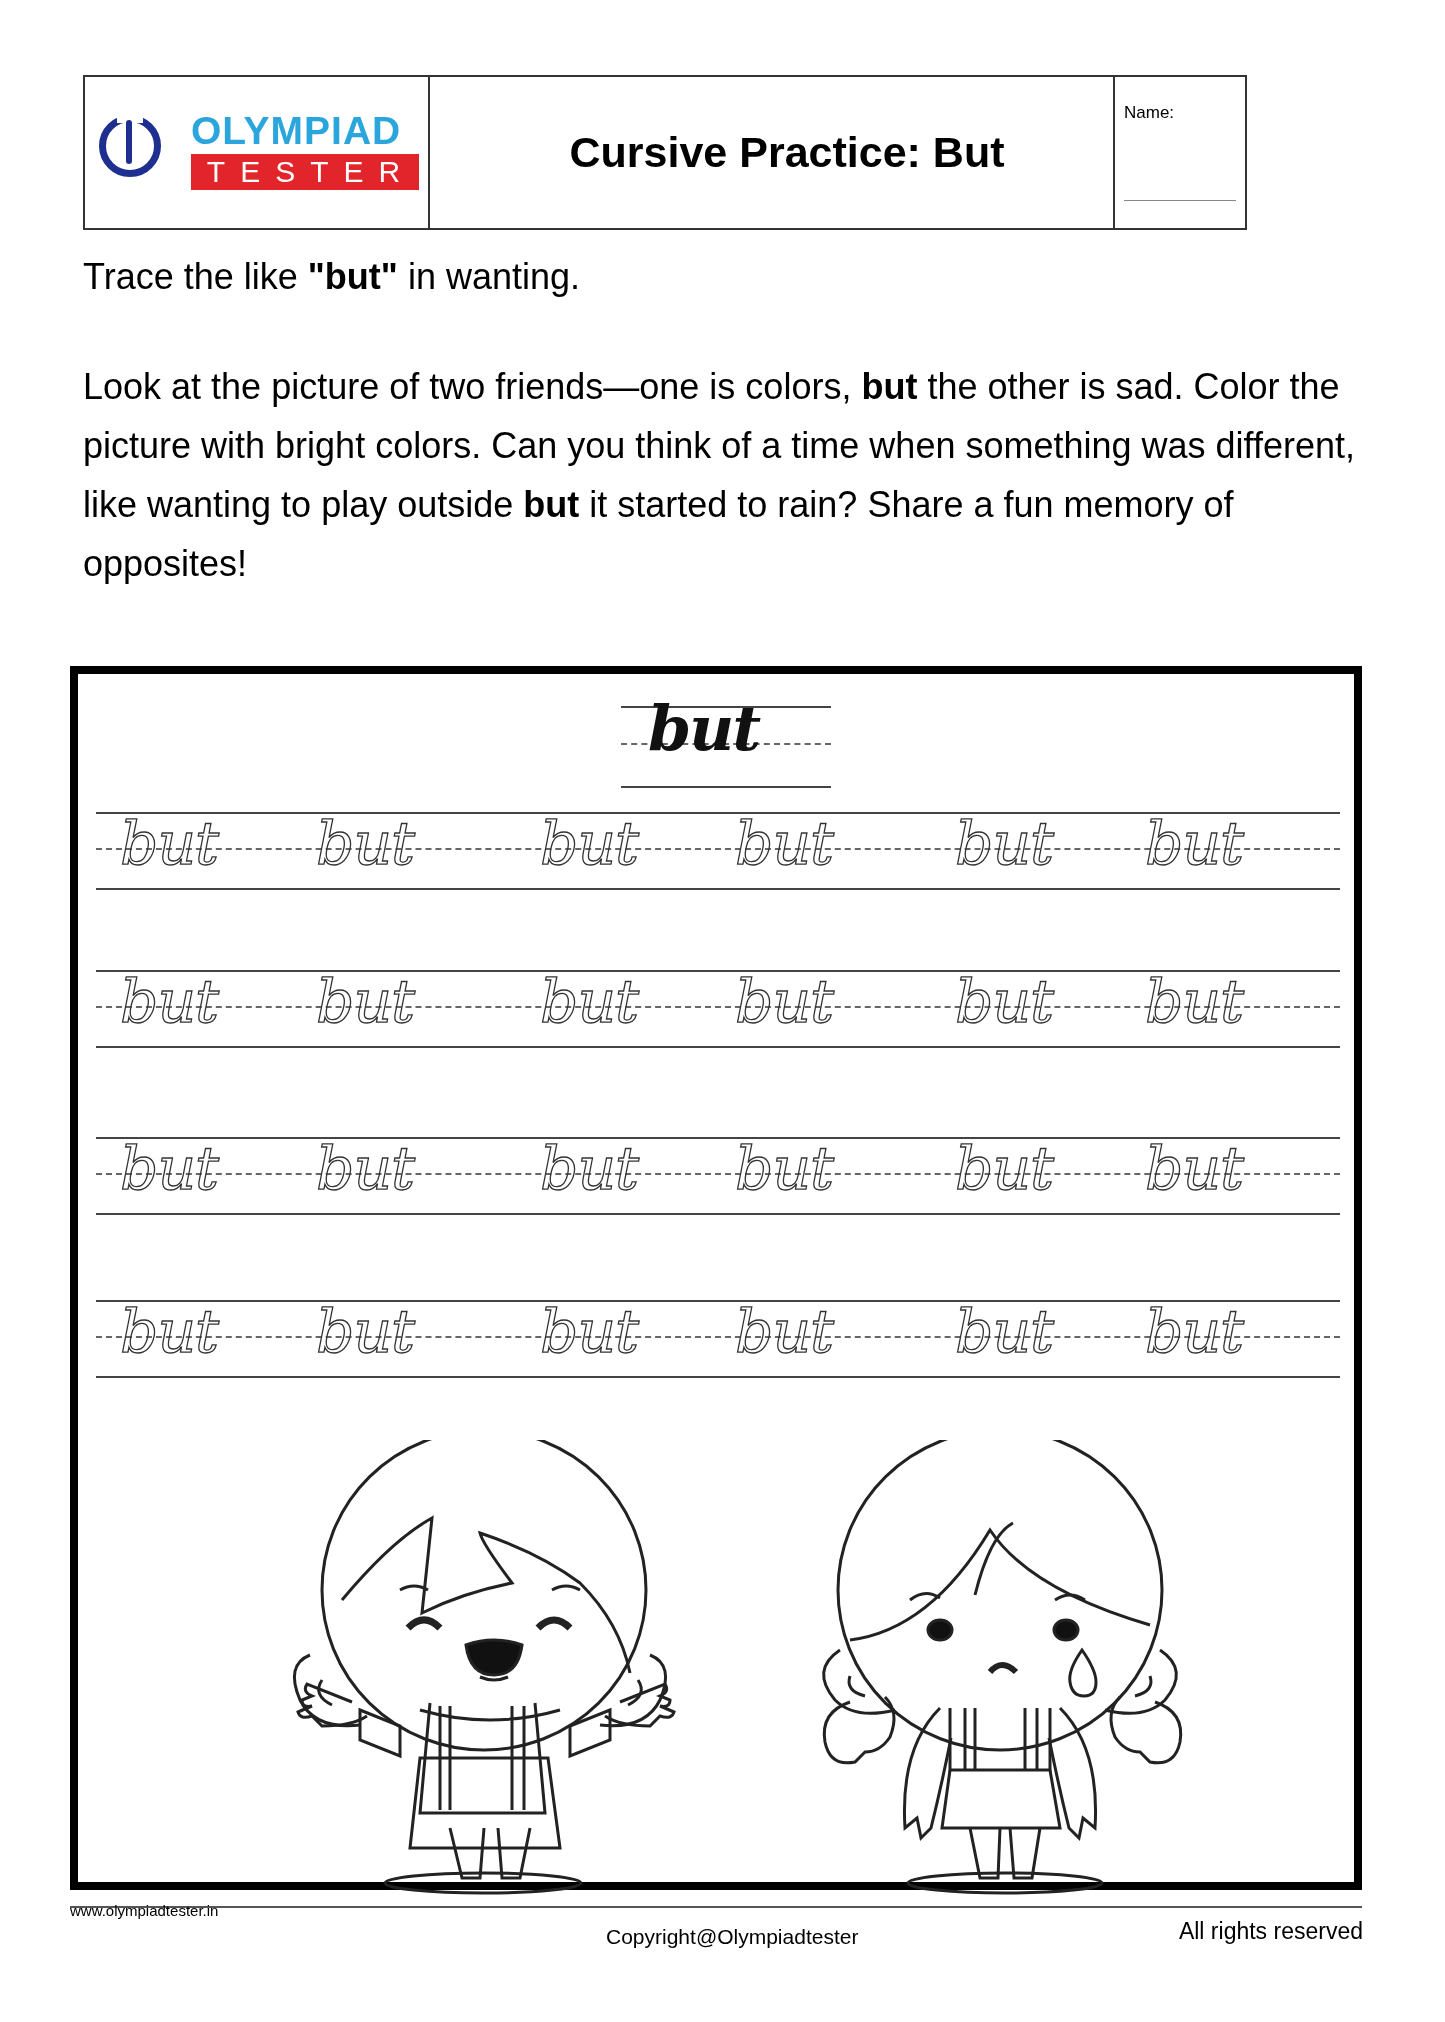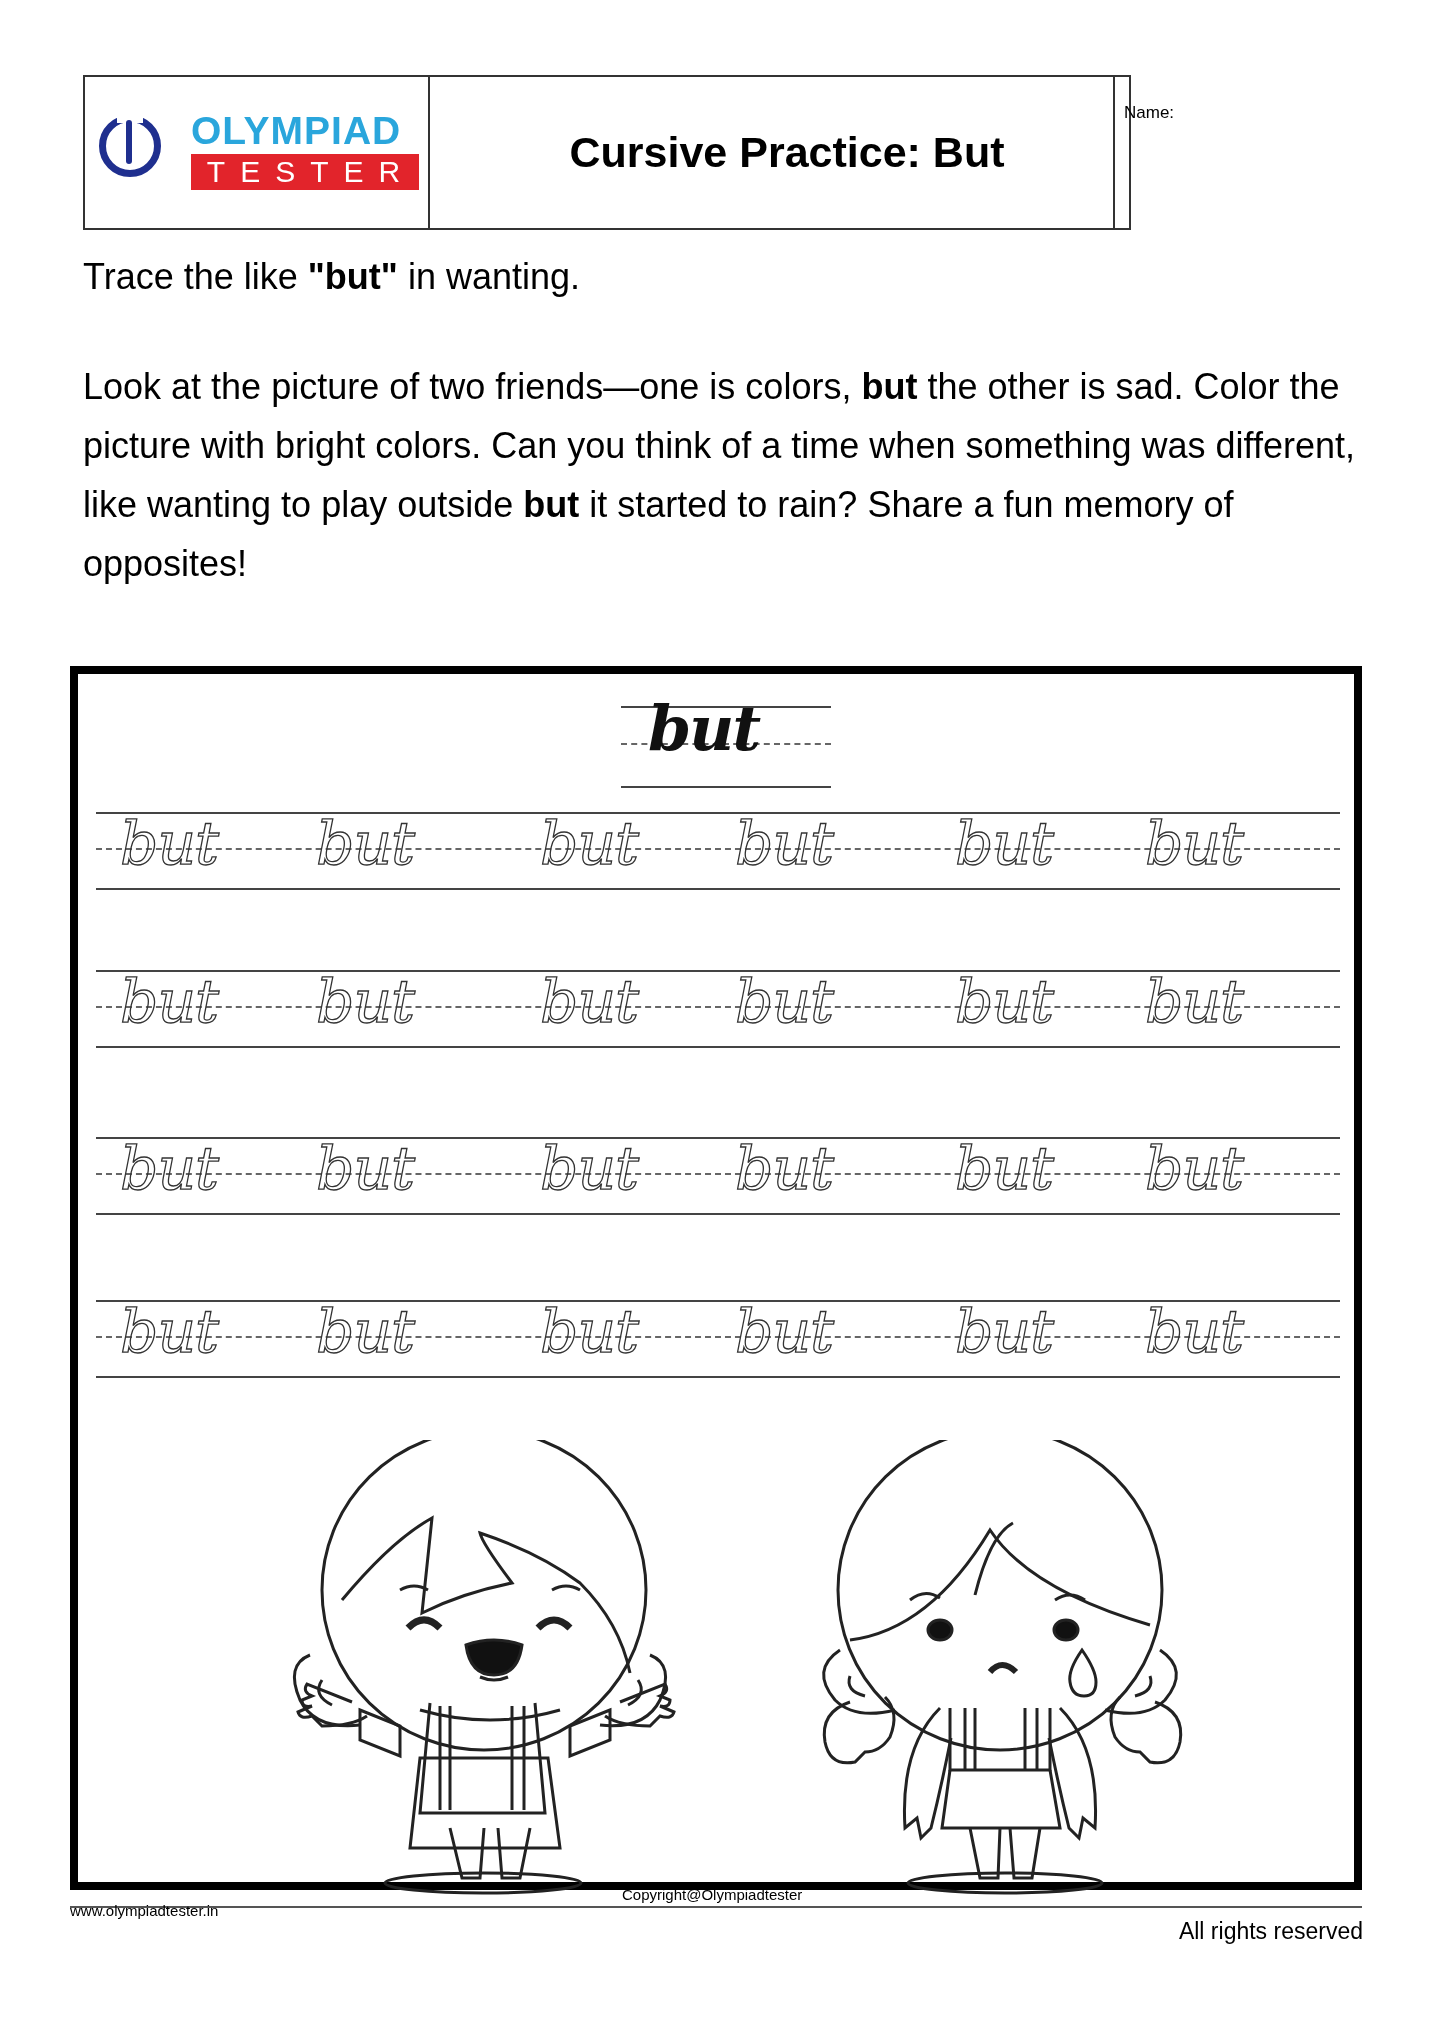--- a/index.html
+++ b/index.html
@@ -1,21 +1,21 @@
 <!DOCTYPE html>
 <html><head>
 <meta charset="utf-8">
 <style>
   html, body { margin:0; padding:0; background:#ffffff; }
   body { width:1445px; height:2022px; position:relative; overflow:hidden;
          font-family:"Liberation Sans", sans-serif; color:#000; }
   .abs { position:absolute; }
 
   
-  .header-table { left:83px; top:75px; width:1048px; height:155px;
+  .header-table { left:83px; top:75px; width:1164px; height:155px;
                   border:2px solid #333; box-sizing:border-box; display:flex; }
   .hcell { height:100%; box-sizing:border-box; position:relative; }
   .hcell-logo { width:345px; border-right:2px solid #333; }
   .hcell-title { width:654px; border-right:2px solid #333;
                  display:flex; align-items:center; justify-content:center;margin-left:31px; }
   .hcell-name { flex:1;text-align:right; }
   .title-text { font-weight:bold; font-size:43px; letter-spacing:0px; }
   .name-label { position:absolute; left:9px; top:26px; font-size:17px; }
   .name-line { position:absolute; left:9px; right:9px; top:123px; height:1px; background:#888; }
 
@@ -42,21 +42,21 @@
   .dash { height:0; border-top:2px dashed #666; position:absolute; }
   .model-word { position:absolute; left:648px; top:692px; font-family:"DejaVu Serif", serif;
                 font-style:italic; font-weight:bold; font-size:62px; color:#111; letter-spacing:-2px; }
   .trace-word { position:absolute; font-family:"DejaVu Serif", serif; font-style:italic;
                 font-size:60px; color:transparent;
                 -webkit-text-stroke:1.3px #333; letter-spacing:-1px; }
 
   
   .footer-line { left:70px; top:1906px; width:1292px; height:2px; background:#555; }
   .footer-left { left:70px; top:1902px; font-size:15px; }
-  .footer-center { left:606px; top:1886px; font-size:15px;margin-left:16px; }
+  .footer-center { left:606px; top:1925px; font-size:21px; }
   .footer-right { right:82px; top:1918px; font-size:23px; }
 
   .illus { position:absolute; }
 </style>
 </head>
 <body>
 
 <div class="abs header-table">
   <div class="hcell hcell-logo">
     <div class="logo">

